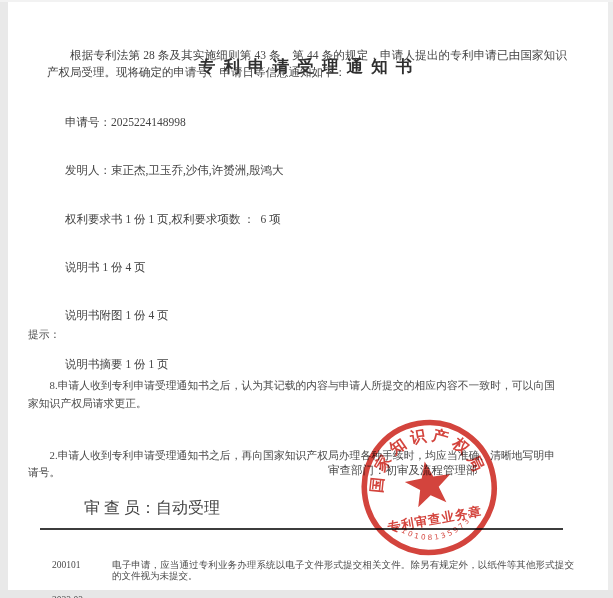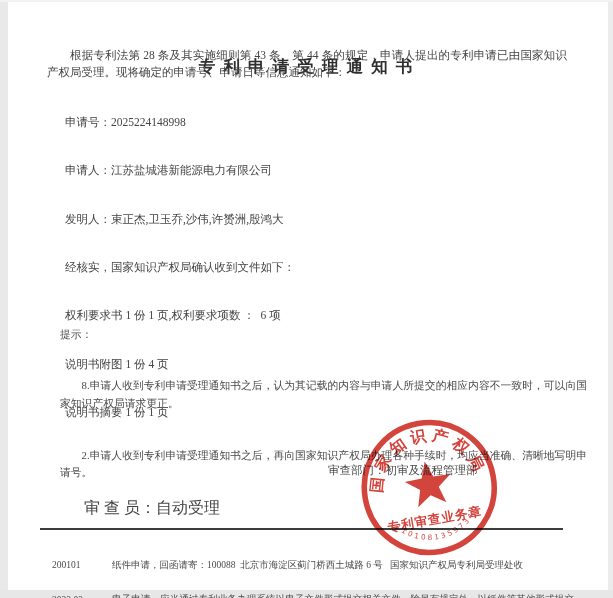--- a/index.html
+++ b/index.html
@@ -19,21 +19,21 @@
   #doc-title{
     left:0;top:16px;width:613px;text-align:center;
     font-size:16.5px;font-weight:bold;letter-spacing:2px;color:#2e2e2e;margin-top:40px;
   }
   #intro{
     left:47px;top:47px;width:520px;
     font-size:11.5px;line-height:17px;text-align:justify;text-indent:2em;color:#444;
   }
   #info-block{left:65px;top:82px;width:500px;font-size:11.5px;line-height:16.1px;color:#444;}
   #info-block div{white-space:pre-wrap;}
-  #tips-block{left:60px;top:291px;width:527px;font-size:10.8px;line-height:17.3px;color:#4a4a4a;}
+  #tips-block{left:28px;top:291px;width:527px;font-size:10.8px;line-height:17.3px;color:#4a4a4a;}
   #tips-block .tip{text-indent:2em;text-align:justify;}
   #examiner-block{left:84px;top:464px;font-size:16px;line-height:17.5px;color:#444;}
   #department-line{left:328px;top:463px;font-size:11.5px;color:#4a4a4a;z-index:1;}
   #seal{
     left:352px;top:381px;width:142px;height:142px;z-index:2;
     transform:rotate(-10deg);
     opacity:.92;mix-blend-mode:multiply;
   }
   #footer-rule{left:40px;top:528px;width:523px;height:2px;background:#3c3c3c;}
   #footer-codes{left:52px;top:537px;font-size:9.5px;line-height:11.5px;color:#4a4a4a;}
@@ -46,24 +46,23 @@
 <div class="edge" id="edge-right"></div>
 <div class="edge" id="edge-bottom"></div>
 <div class="edge" id="edge-top"></div>
 
 <div class="abs" id="doc-title">专 利 申 请 受 理 通 知 书</div>
 
 <div class="abs" id="intro">根据专利法第 28 条及其实施细则第 43 条、第 44 条的规定，申请人提出的专利申请已由国家知识产权局受理。现将确定的申请号、申请日等信息通知如下：</div>
 
 <div class="abs" id="info-block">
   <div>申请号：2025224148998</div>
-  <div>申请人：江苏盐城港新能源电力有限公司</div>
   <div>发明人：束正杰,卫玉乔,沙伟,许赟洲,殷鸿大</div>
-  <div>经核实，国家知识产权局确认收到文件如下：</div>
   <div>权利要求书 1 份 1 页,权利要求项数 ：  6 项</div>
+  <div>说明书 1 份 4 页</div>
   <div>说明书附图 1 份 4 页</div>
   <div>说明书摘要 1 份 1 页</div>
   
 </div>
 
 <div class="abs" id="tips-block">
   <div>提示：</div>
   <div class="tip">8.申请人收到专利申请受理通知书之后，认为其记载的内容与申请人所提交的相应内容不一致时，可以向国家知识产权局请求更正。</div>
   <div class="tip">2.申请人收到专利申请受理通知书之后，再向国家知识产权局办理各种手续时，均应当准确、清晰地写明申请号。</div>
 </div>
@@ -91,15 +90,14 @@
     </text>
   </svg>
 </div>
 
 <div class="abs" id="footer-rule"></div>
 <div class="abs" id="footer-codes">
   <div>200101</div>
   <div>2023.03</div>
 </div>
 <div class="abs" id="footer-notes">
-  <div>纸件申请，回函请寄：100088  北京市海淀区蓟门桥西土城路 6 号   国家知识产权局专利局受理处收</div>
   <div>电子申请，应当通过专利业务办理系统以电子文件形式提交相关文件。除另有规定外，以纸件等其他形式提交的文件视为未提交。</div>
 </div>
 
 </body></html>

